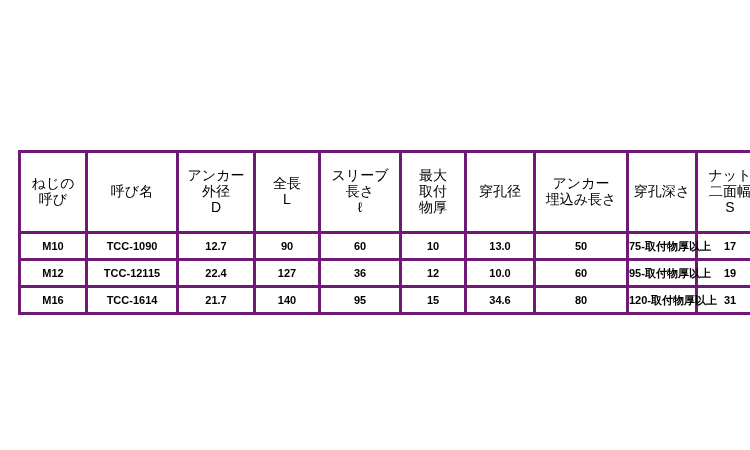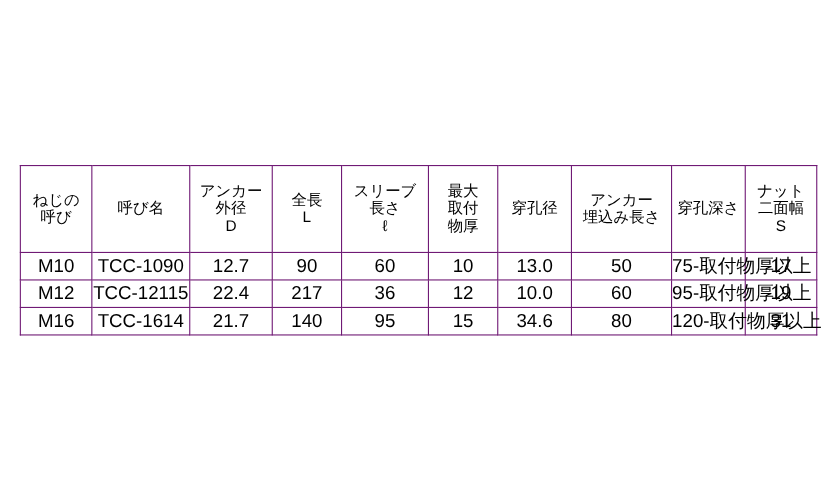--- a/index.html
+++ b/index.html
@@ -25,37 +25,37 @@
     top: 150px;
     width: 714px;
   }
   table.spec-table {
     border-collapse: collapse;
     width: 714px;
     table-layout: fixed;
   }
   table.spec-table th,
   table.spec-table td {
-    border: 1px solid #701a75;
+    border: 3px solid #701a75;
     text-align: center;
     vertical-align: middle;
     padding: 0;
     line-height: 1.14;
     color: #000000;
     margin-left: 21px;
   }
   table.spec-table thead th {
     height: 78px;
     font-weight: normal;
     font-size: 14px;
   }
   table.spec-table tbody td {
     height: 24px;
-    font-weight: normal;
-    font-size: 17px;
+    font-weight: bold;
+    font-size: 11px;
   }
   .hdr-line {
     display: block;
     white-space: nowrap;
   }
   .hdr-sym {
     display: block;
     white-space: nowrap;
   }
   
@@ -135,21 +135,21 @@
           <td class="c5">10</td>
           <td class="c6">13.0</td>
           <td class="c7">50</td>
           <td class="c8 wide-txt">75-取付物厚以上</td>
           <td class="c9">17</td>
         </tr>
         <tr>
           <td class="c0">M12</td>
           <td class="c1">TCC-12115</td>
           <td class="c2">22.4</td>
-          <td class="c3">217</td>
+          <td class="c3">127</td>
           <td class="c4">36</td>
           <td class="c5">12</td>
           <td class="c6">10.0</td>
           <td class="c7">60</td>
           <td class="c8 wide-txt">95-取付物厚以上</td>
           <td class="c9">19</td>
         </tr>
         <tr>
           <td class="c0">M16</td>
           <td class="c1">TCC-1614</td>

